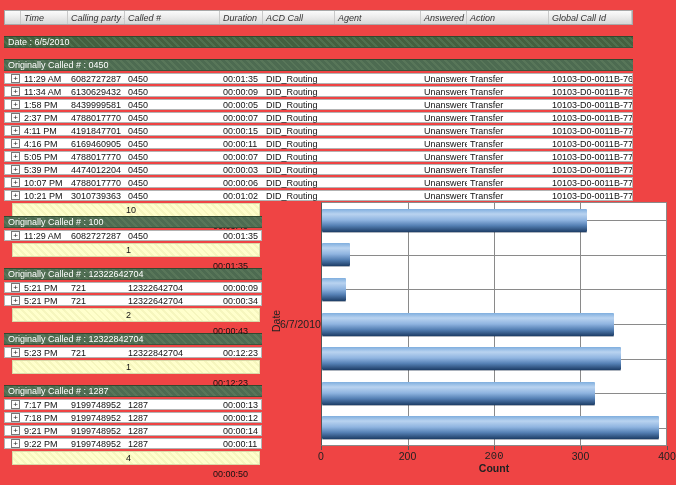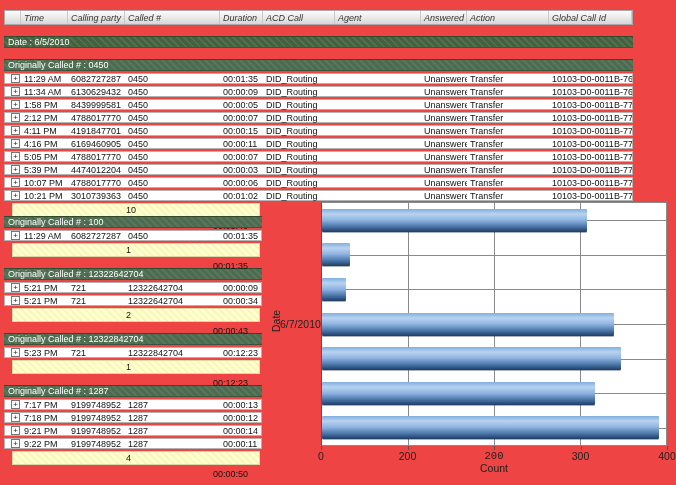--- a/index.html
+++ b/index.html
@@ -72,21 +72,21 @@
   .bar-row .center-line { position: absolute; left: 0; right: 0; top: 50%; height: 1px;
                           background: #8a8a8a; z-index: 1; }
   .bar { position: relative; z-index: 2; height: 23px; border-radius: 1px;
          background: linear-gradient(to bottom, #7faede 0%, #b9d3f0 22%, #8fb4e0 48%,
                      #5580b4 72%, #1d3d66 100%);
          box-shadow: 0 1px 0 rgba(20,40,70,.35); }
   .x-axis { grid-column: 3; grid-row: 2; position: relative; }
   .xtickmark { position: absolute; top: 0; width: 1px; height: 4px; background: #555; }
   .xlabel { position: absolute; top: 4px; transform: translateX(-50%);
             font-size: 10.5px; color: #222; }
-  .x-title { grid-column: 3; grid-row: 3; text-align: center; font-size: 10.5px; color: #222; }
+  .x-title { grid-column: 3; grid-row: 3; text-align: center; font-size: 10.5px; color: #222; font-weight: bold; }
 </style>
 </head>
 <body>
 
 <div class="screen">
 
   <div class="report">
     <div class="thead" id="thead">
         <div class="cell c-exp"></div>
         <div class="cell c-time">Time</div>
@@ -141,21 +141,21 @@
           <div class="cell c-acd">DID_Routing</div>
           <div class="cell c-agt"></div>
           <div class="cell c-ans">Unanswered</div>
           <div class="cell c-act">Transfer</div>
           <div class="cell c-gid">10103-D0-0011B-770</div>
         </div>
         <div class="trow w-wide">
           <div class="cell c-exp">
             <div class="expand-btn">+</div>
           </div>
-          <div class="cell c-time">2:12 PM</div>
+          <div class="cell c-time">2:37 PM</div>
           <div class="cell c-cpn">4788017770</div>
           <div class="cell c-cld">0450</div>
           <div class="cell c-dur">00:00:07</div>
           <div class="cell c-acd">DID_Routing</div>
           <div class="cell c-agt"></div>
           <div class="cell c-ans">Unanswered</div>
           <div class="cell c-act">Transfer</div>
           <div class="cell c-gid">10103-D0-0011B-771</div>
         </div>
         <div class="trow w-wide">

